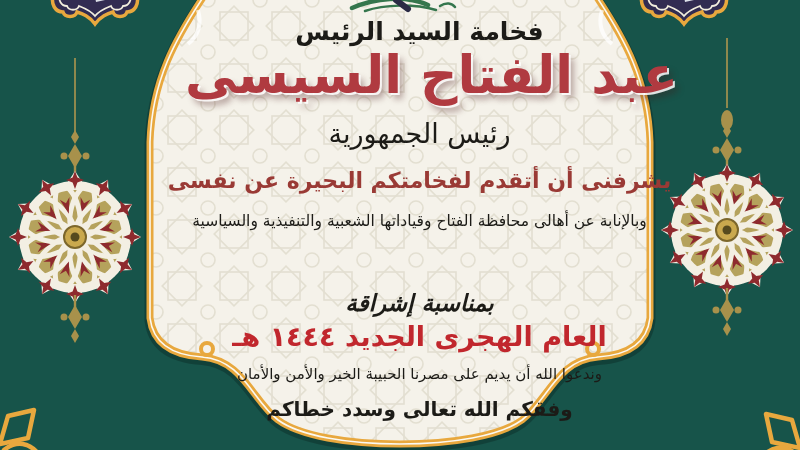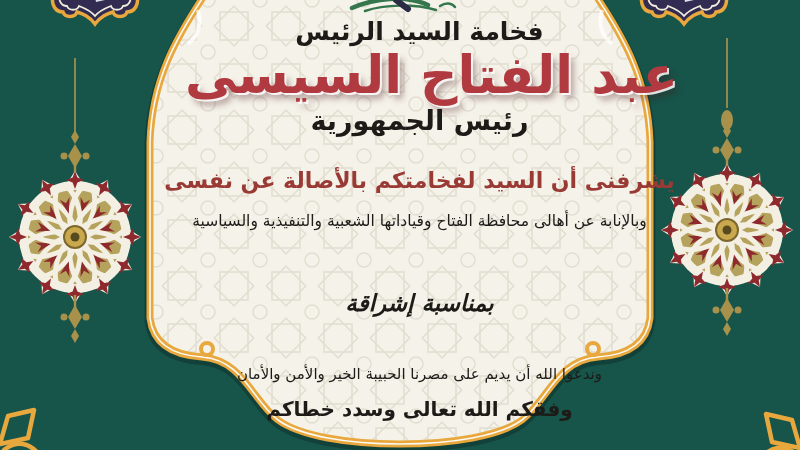--- a/index.html
+++ b/index.html
@@ -17,21 +17,21 @@
     position:absolute; left:150px; right:150px; text-align:center; direction:rtl;
     color:var(--ink); white-space:nowrap; line-height:1.15;
   }
   .wide{left:70px; right:70px;}
   .salutation{top:18px; font-size:25px; font-weight:600;}
   .president-name{
     top:46px; font-size:52px; font-weight:700; color:var(--title-red);
     text-shadow:2px 2px 0 rgba(255,255,255,.85), 5px 6px 6px rgba(70,20,20,.35);
     margin-left:24px;
   }
-  .president-title{top:105px; font-size:27px; font-weight:700;}
+  .president-title{top:118px; font-size:27px; font-weight:400;}
   .honor{top:168px; font-size:22px; font-weight:600; color:var(--maroon);}
   .behalf{top:213px; font-size:15.5px; font-weight:500;}
   .greetings{top:256px; font-size:20px; font-weight:600;}
   .occasion{top:290px; font-size:23px; font-weight:700;font-style:italic;}
   .hijri{top:321px; font-size:27px; font-weight:800; color:var(--hijri-red);}
   .prayer{top:366px; font-size:15px; font-weight:500;}
   .closing{top:398px; font-size:20px; font-weight:600;}
 </style>
 </head>
 <body>
@@ -154,20 +154,21 @@
       <path d="M365,11 C385,4 415,4 436,10" stroke-width="2.5"></path>
       <path d="M440,6 C446,2 452,3 455,7" stroke-width="2.5"></path>
       <path d="M396,0 L408,9" stroke="#2b2b45" stroke-width="6"></path>
     </g>
   </svg>
 
   <div class="text-layer">
     <div class="line salutation">فخامة السيد الرئيس</div>
     <div class="line president-name">عبد الفتاح السيسى</div>
     <div class="line president-title">رئيس الجمهورية</div>
-    <div class="line honor">يشرفنى أن السيد لفخامتكم بالأصالة عن نفسى</div>
+    <div class="line honor">يشرفنى أن أتقدم لفخامتكم البحيرة عن نفسى</div>
     <div class="line behalf wide">وبالإنابة عن أهالى محافظة الفتاح وقياداتها الشعبية والتنفيذية والسياسية</div>
     <div class="line occasion">بمناسبة إشراقة</div>
+    <div class="line hijri">العام الهجرى الجديد ١٤٤٤ هـ</div>
     <div class="line prayer wide">وندعوا الله أن يديم على مصرنا الحبيبة الخير والأمن والأمان</div>
     <div class="line closing">وفقكم الله تعالى وسدد خطاكم</div>
   </div>
 
 </div>
 
 </body></html>

